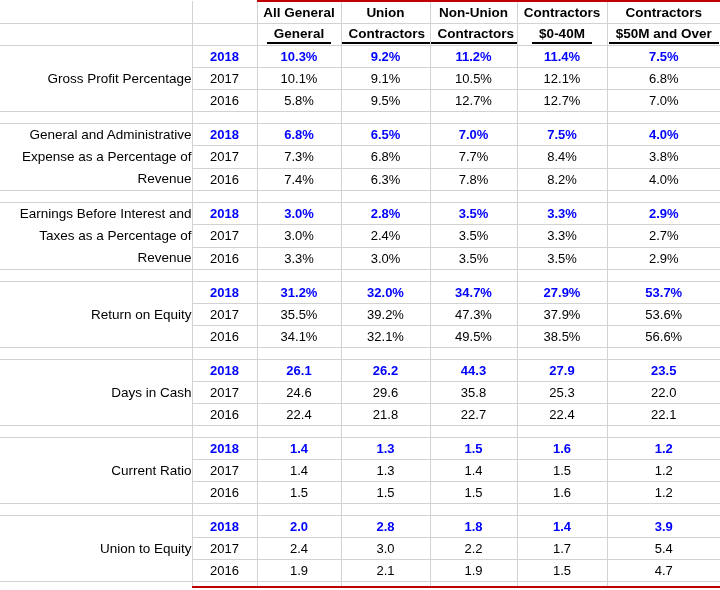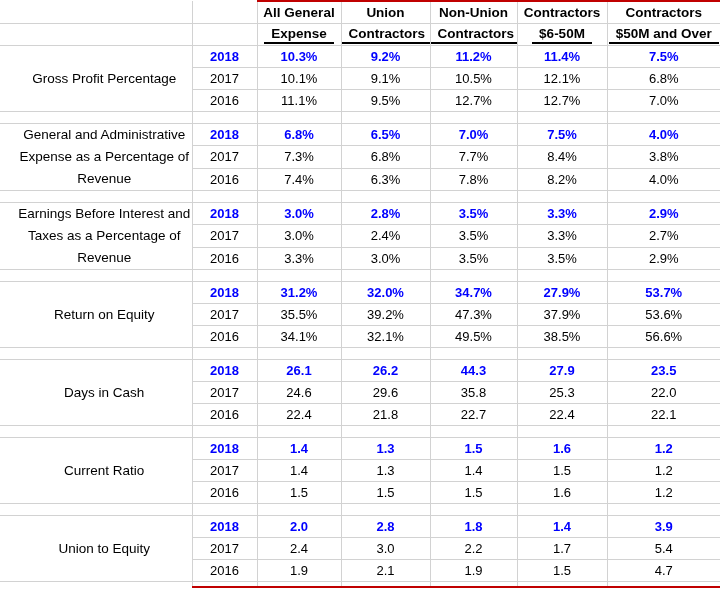--- a/index.html
+++ b/index.html
@@ -15,21 +15,21 @@
     border: 1px solid var(--grid); overflow: hidden; font-weight: 400;
     vertical-align: middle;
   }
   th { font-weight: 700; font-size: 13.5px; }
   .no-l { border-left: none; }
   .no-r { border-right: none; }
   .blank { border-top: none; }
   .colhead { border-top: 2px solid var(--red); }
   .u { display: inline-block; border-bottom: 2px solid var(--ink); padding: 0 7px 1px 7px; }
   .lbl {
-    text-align: center; padding-left: 17px; font-size: 13.5px;
+    text-align: right; padding-left: 17px; font-size: 13.5px;
     white-space: pre-line; line-height: 22px; vertical-align: middle;
   }
   .hl { color: var(--blue); font-weight: 700; }
   .sprow td { height: 11px; }
   .final td { height: 4px; border-bottom: 2px solid var(--red); }
   .final td.nored { border-bottom: none; }
 </style>
 </head>
 <body>
 
@@ -50,24 +50,24 @@
         <td class="blank"></td>
         <th class="colhead"><span>All General</span></th>
         <th class="colhead"><span>Union</span></th>
         <th class="colhead"><span>Non-Union</span></th>
         <th class="colhead"><span>Contractors</span></th>
         <th class="colhead no-r"><span>Contractors</span></th>
       </tr>
       <tr>
         <td class="no-l"></td>
         <td></td>
-        <th><span class="u">Expense</span></th>
+        <th><span class="u">General</span></th>
         <th><span class="u">Contractors</span></th>
         <th><span class="u">Contractors</span></th>
-        <th><span class="u">$6-50M</span></th>
+        <th><span class="u">$0-40M</span></th>
         <th class="no-r"><span class="u">$50M and Over</span></th>
       </tr>
     </thead>
     <tbody>
         <tr>
           <td class="lbl no-l" rowspan="3">Gross Profit Percentage</td>
           <td class="year hl">2018</td>
           <td class="val hl">10.3%</td>
           <td class="val hl">9.2%</td>
           <td class="val hl">11.2%</td>
@@ -77,21 +77,21 @@
         <tr>
           <td class="year">2017</td>
           <td class="val">10.1%</td>
           <td class="val">9.1%</td>
           <td class="val">10.5%</td>
           <td class="val">12.1%</td>
           <td class="val no-r">6.8%</td>
         </tr>
         <tr>
           <td class="year">2016</td>
-          <td class="val">11.1%</td>
+          <td class="val">5.8%</td>
           <td class="val">9.5%</td>
           <td class="val">12.7%</td>
           <td class="val">12.7%</td>
           <td class="val no-r">7.0%</td>
         </tr>
         <tr class="sprow">
           <td class="no-l"></td>
           <td class=""></td>
           <td class=""></td>
           <td class=""></td>

